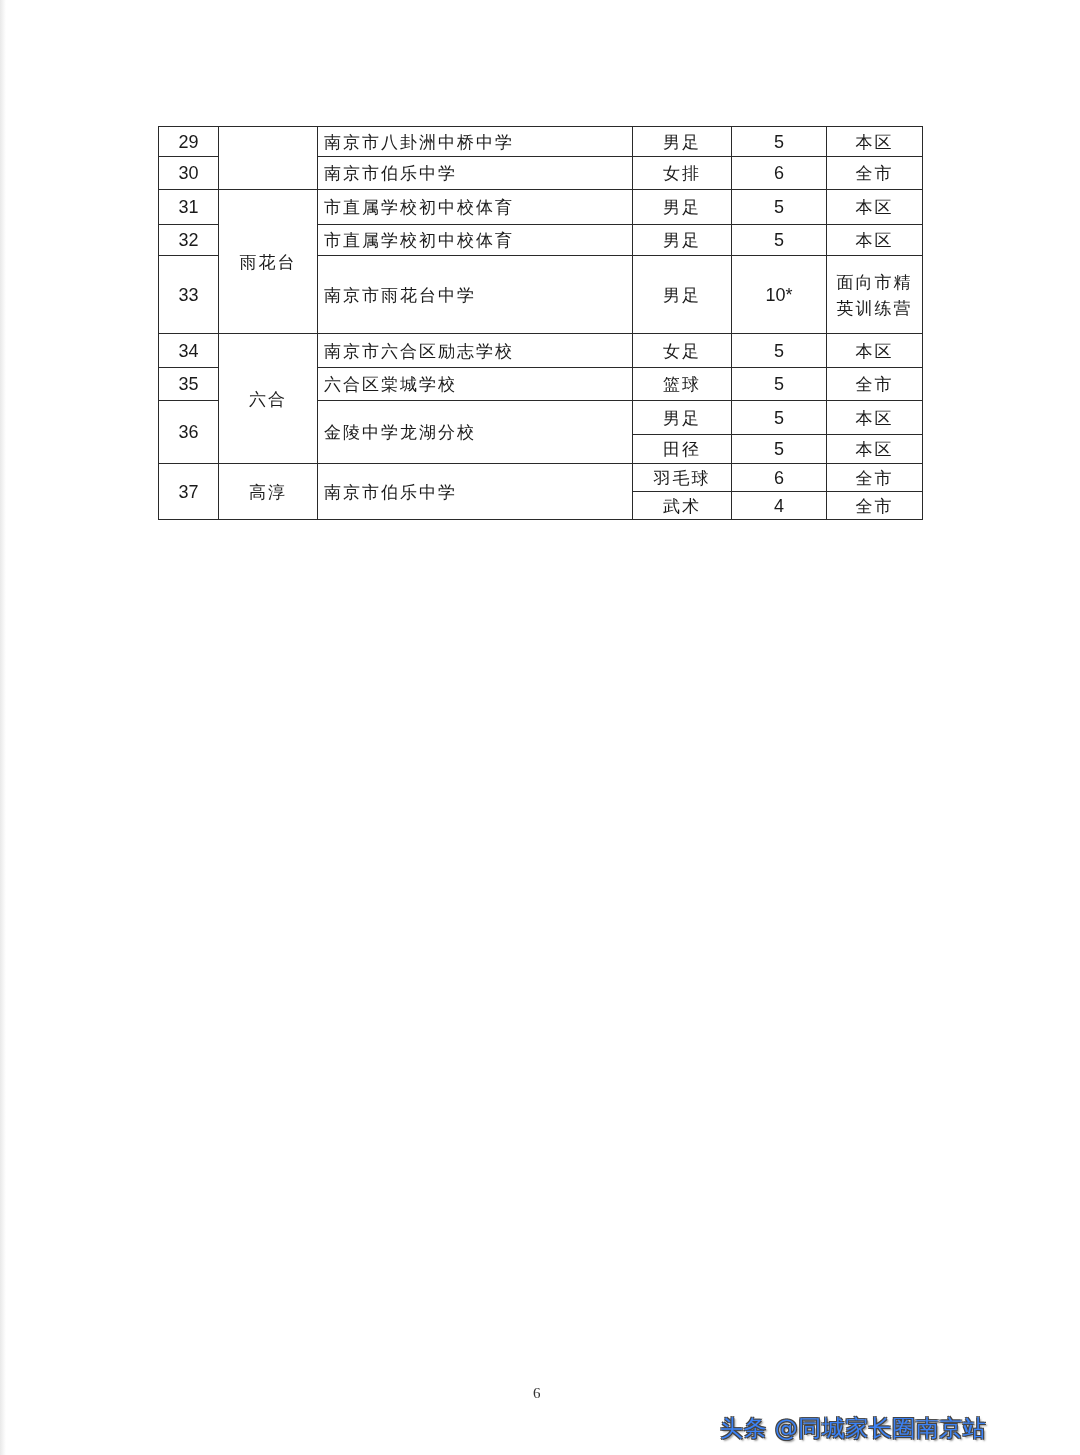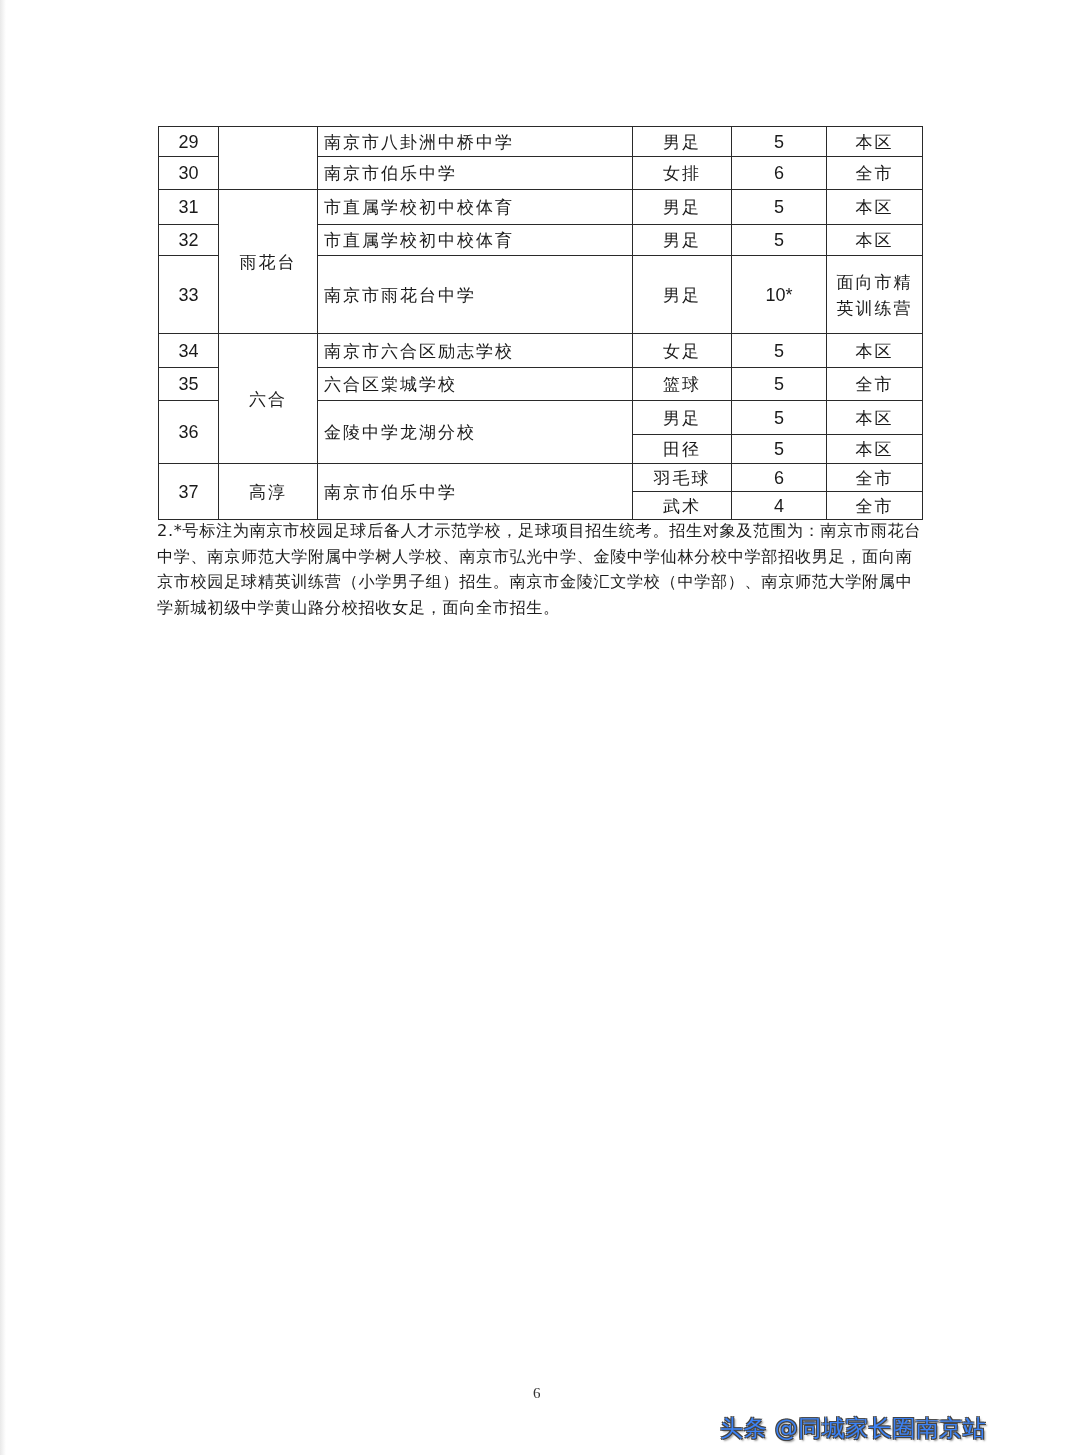--- a/index.html
+++ b/index.html
@@ -109,18 +109,17 @@
     </tr>
     <tr style="height:28px">
       <td class="sport">武术</td>
       <td class="num">4</td>
       <td class="scope">全市</td>
     </tr>
   </tbody>
 </table>
 
 <div class="notes">
-  <p>2.*号标注为南京市校园足球后备人才示范学校，足球项目招生统考。招生对象及范围为：南京市雨花台中学、南京师范大学附属中学树人学校、南京市弘光中学、金陵中学仙林分校中学部招收男足，面向南京市校园足球精英训练营（小学男子组）招生。南京市金陵汇文学校（中学部）、南京师范大学附属中学新城初级中学黄山路分校招收女足，面向全市招生。</p>
 </div>
 
 <div class="page-number">6</div>
 
 <div class="watermark">头条 @同城家长圈南京站</div>
 
 </body></html>

